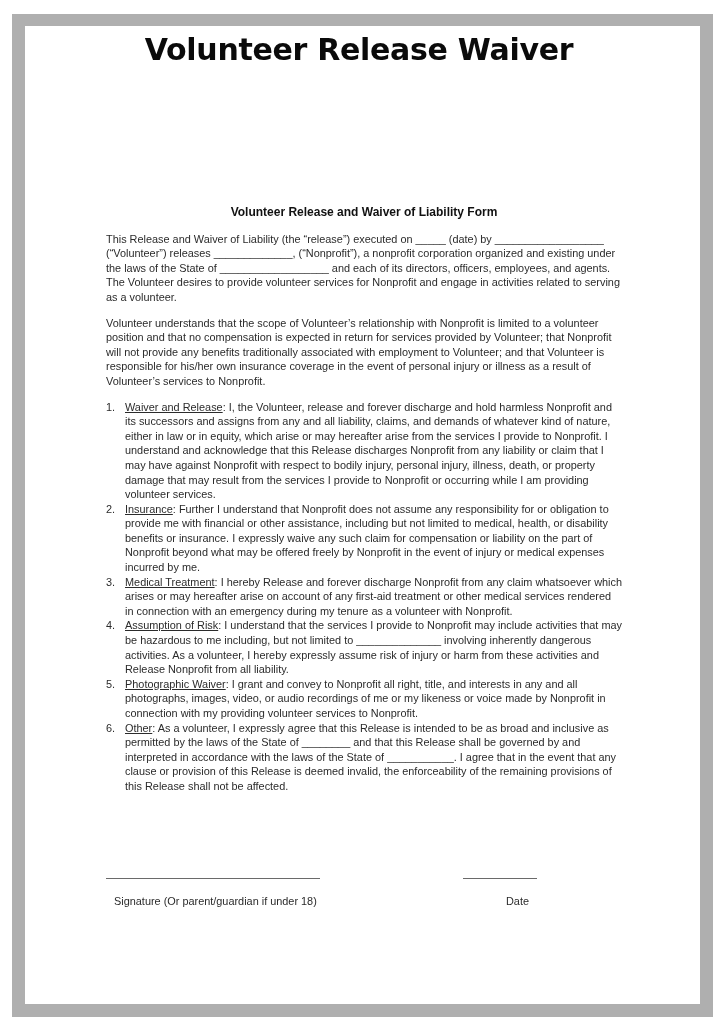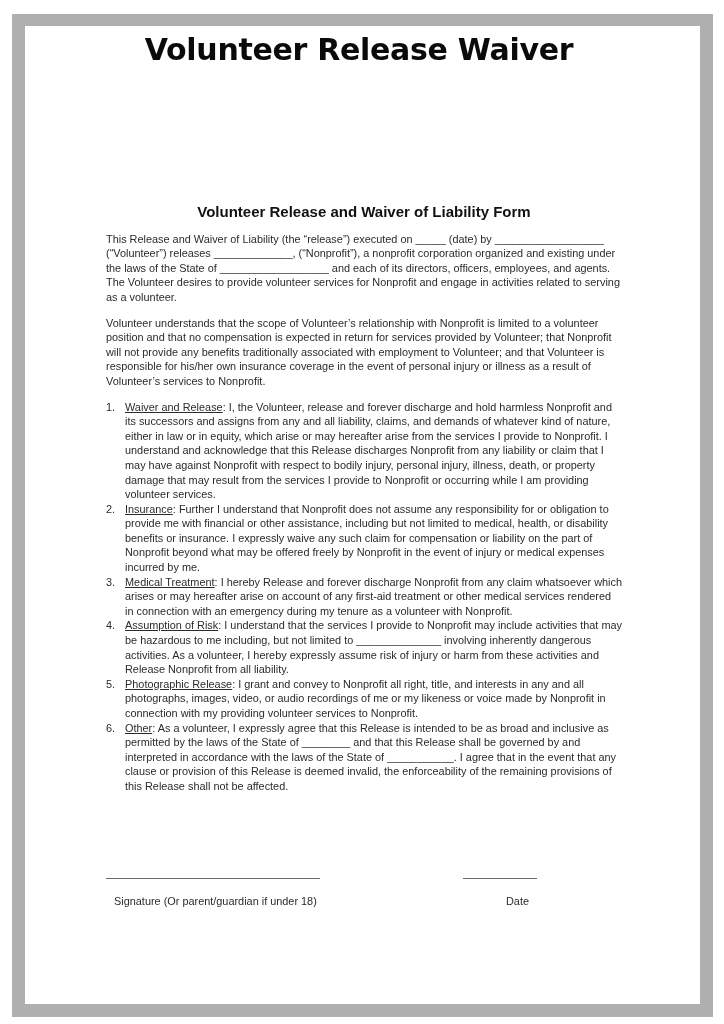--- a/index.html
+++ b/index.html
@@ -3,21 +3,21 @@
 <meta charset="utf-8">
 <style>
   html, body { margin:0; padding:0; background:#ffffff; }
   body { width:724px; height:1024px; position:relative; overflow:hidden; }
   .frame { position:absolute; left:12px; top:14px; width:701px; height:1003px; background:#afafaf; }
   .sheet { position:absolute; left:25px; top:26px; width:675px; height:978px; background:#ffffff; }
   .title { position:absolute; left:0; top:32px; width:718px; text-align:center;
     font-family:"DejaVu Sans", sans-serif; font-weight:bold; font-size:30px; color:#0a0a0a; letter-spacing:-0.3px; }
   .doc { position:absolute; left:106px; top:205px; width:516px;
     font-family:"Liberation Sans", sans-serif; font-size:10.9px; line-height:14.6px; color:#2b2b2b; }
-  .form-title { text-align:center; font-weight:bold; font-size:15px; color:#111; margin:0 0 12px 0; }
+  .form-title { text-align:center; font-weight:bold; font-size:12px; color:#111; margin:0 0 12px 0; }
   .para { margin:0 0 11px 0; }
   ol.clauses { list-style:none; margin:0; padding:0; }
   ol.clauses li { position:relative; padding-left:19px; margin:0; }
   .num { position:absolute; left:0; top:0; }
   .heading { text-decoration:underline; }
   .closing { margin-top:11px; }
   .sig-area { position:absolute; left:106px; top:878px; width:440px; height:40px;
     font-family:"Liberation Sans", sans-serif; font-size:10.9px; color:#2b2b2b; }
   .line { position:absolute; top:0; height:1px; background:#6a6a6a; }
   .sig-line { left:0; width:214px; }
@@ -44,21 +44,21 @@
     <li>
       <span class="num">2.</span><span class="heading">Insurance</span><span>: Further I understand that Nonprofit does not assume any responsibility for or obligation to provide me with financial or other assistance, including but not limited to medical, health, or disability benefits or insurance. I expressly waive any such claim for compensation or liability on the part of Nonprofit beyond what may be offered freely by Nonprofit in the event of injury or medical expenses incurred by me.</span>
     </li>
     <li>
       <span class="num">3.</span><span class="heading">Medical Treatment</span><span>: I hereby Release and forever discharge Nonprofit from any claim whatsoever which arises or may hereafter arise on account of any first-aid treatment or other medical services rendered in connection with an emergency during my tenure as a volunteer with Nonprofit.</span>
     </li>
     <li>
       <span class="num">4.</span><span class="heading">Assumption of Risk</span><span>: I understand that the services I provide to Nonprofit may include activities that may be hazardous to me including, but not limited to ______________ involving inherently dangerous activities. As a volunteer, I hereby expressly assume risk of injury or harm from these activities and Release Nonprofit from all liability.</span>
     </li>
     <li>
-      <span class="num">5.</span><span class="heading">Photographic Release</span><span>: I grant and convey to Nonprofit all right, title, and interests in any and all photographs, images, video, or audio recordings of me or my likeness or voice made by Nonprofit in connection with my providing volunteer services to Nonprofit.</span>
+      <span class="num">5.</span><span class="heading">Photographic Waiver</span><span>: I grant and convey to Nonprofit all right, title, and interests in any and all photographs, images, video, or audio recordings of me or my likeness or voice made by Nonprofit in connection with my providing volunteer services to Nonprofit.</span>
     </li>
     <li>
       <span class="num">6.</span><span class="heading">Other</span><span>: As a volunteer, I expressly agree that this Release is intended to be as broad and inclusive as permitted by the laws of the State of ________ and that this Release shall be governed by and interpreted in accordance with the laws of the State of ___________. I agree that in the event that any clause or provision of this Release is deemed invalid, the enforceability of the remaining provisions of this Release shall not be affected.</span>
     </li>
   </ol>
 </div>
 
 <div class="sig-area">
   <div class="line sig-line"></div>
   <div class="line date-line"></div>

